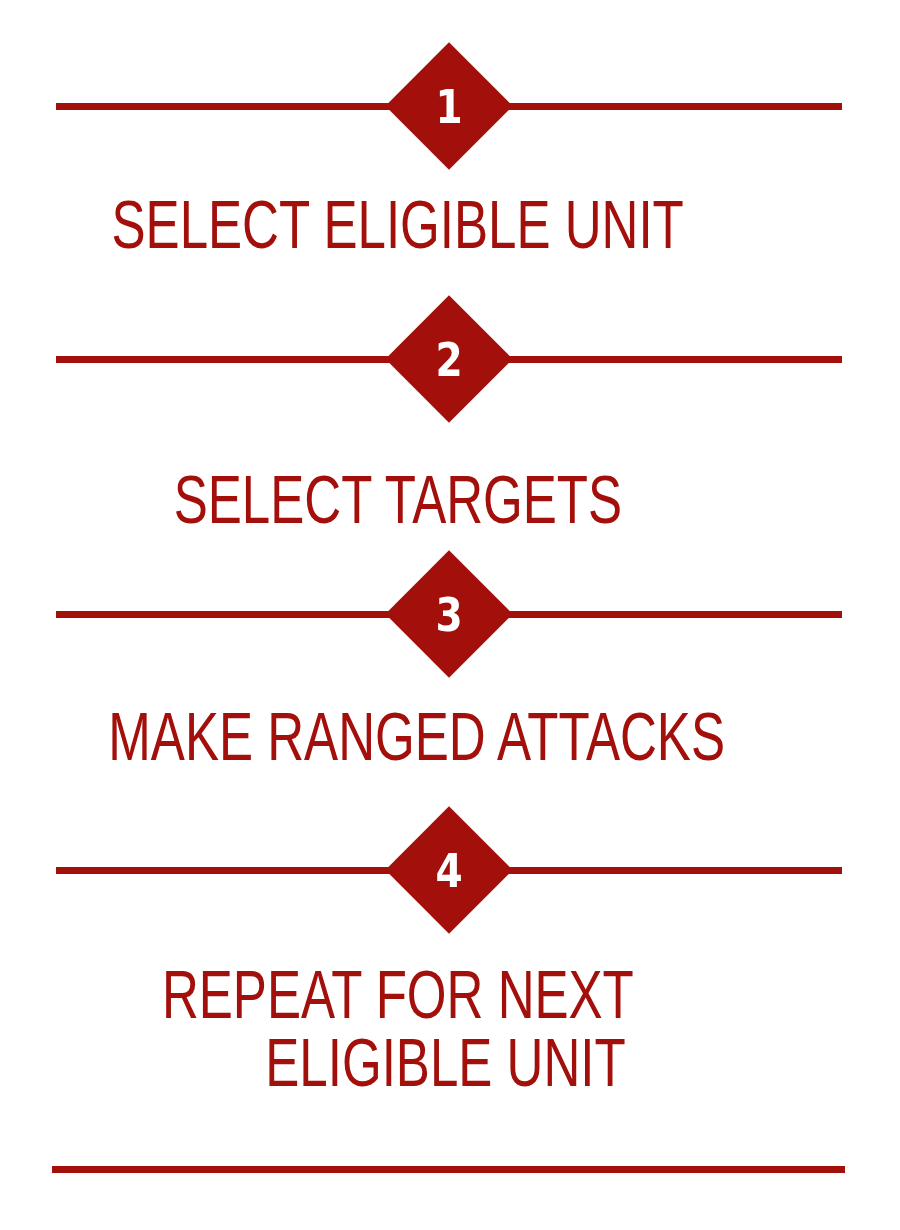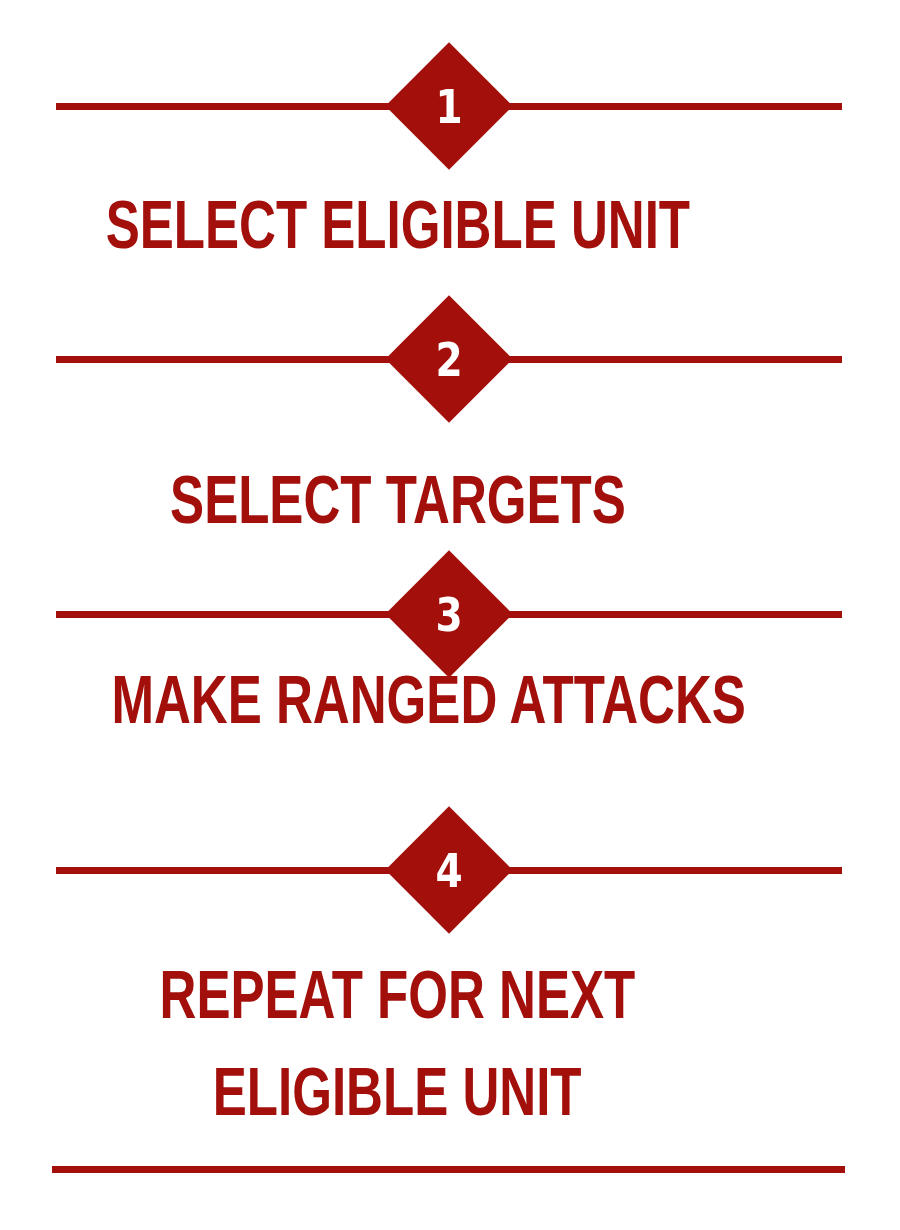--- a/index.html
+++ b/index.html
@@ -12,21 +12,21 @@
     background: #a3100c; transform: rotate(45deg);
   }
   .num {
     position: absolute; width: 80px; text-align: center;
     font-family: "DejaVu Sans", sans-serif; font-weight: bold;
     font-size: 46px; line-height: 46px; color: #ffffff;
     transform: scaleX(0.85);
   }
   .label {
     position: absolute; left: 0; width: 795px; text-align: center;
-    font-family: "Liberation Sans", sans-serif; font-weight: bold;
+    font-family: "Liberation Sans", sans-serif; font-weight: normal;
     font-size: 69px; line-height: 63px; color: #a3100c;
     white-space: nowrap;
   }
   .label span { display: inline-block; transform: scaleX(0.74); transform-origin: center; }
 </style>
 </head>
 <body>
 
 <div>
   <div class="hline" style="left:56px; top:103px; width:786px;"></div>
@@ -43,30 +43,30 @@
   <div class="num" style="left:409px; top:337px;">2</div>
   <div class="label" style="top:468px;">
     <span>SELECT TARGETS</span>
   </div>
 </div>
 
 <div>
   <div class="hline" style="left:56px; top:611px; width:786px;"></div>
   <div class="diamond" style="left:404px; top:569px;"></div>
   <div class="num" style="left:409px; top:592px;">3</div>
-  <div class="label" style="top:668px;">
+  <div class="label" style="top:705px;">
     <span>MAKE RANGED ATTACKS</span>
   </div>
 </div>
 
 <div>
   <div class="hline" style="left:56px; top:867px; width:786px;"></div>
   <div class="diamond" style="left:404px; top:825px;"></div>
   <div class="num" style="left:409px; top:848px;">4</div>
   <div class="label" style="top:963px;">
     <span>REPEAT FOR NEXT</span>
   </div>
-  <div class="label" style="top:1060px;">
+  <div class="label" style="top:1031px;margin-left:48px;">
     <span>ELIGIBLE UNIT</span>
   </div>
 </div>
 
 <div class="hline" style="left:52px; top:1166px; width:793px;"></div>
 
 </body></html>

